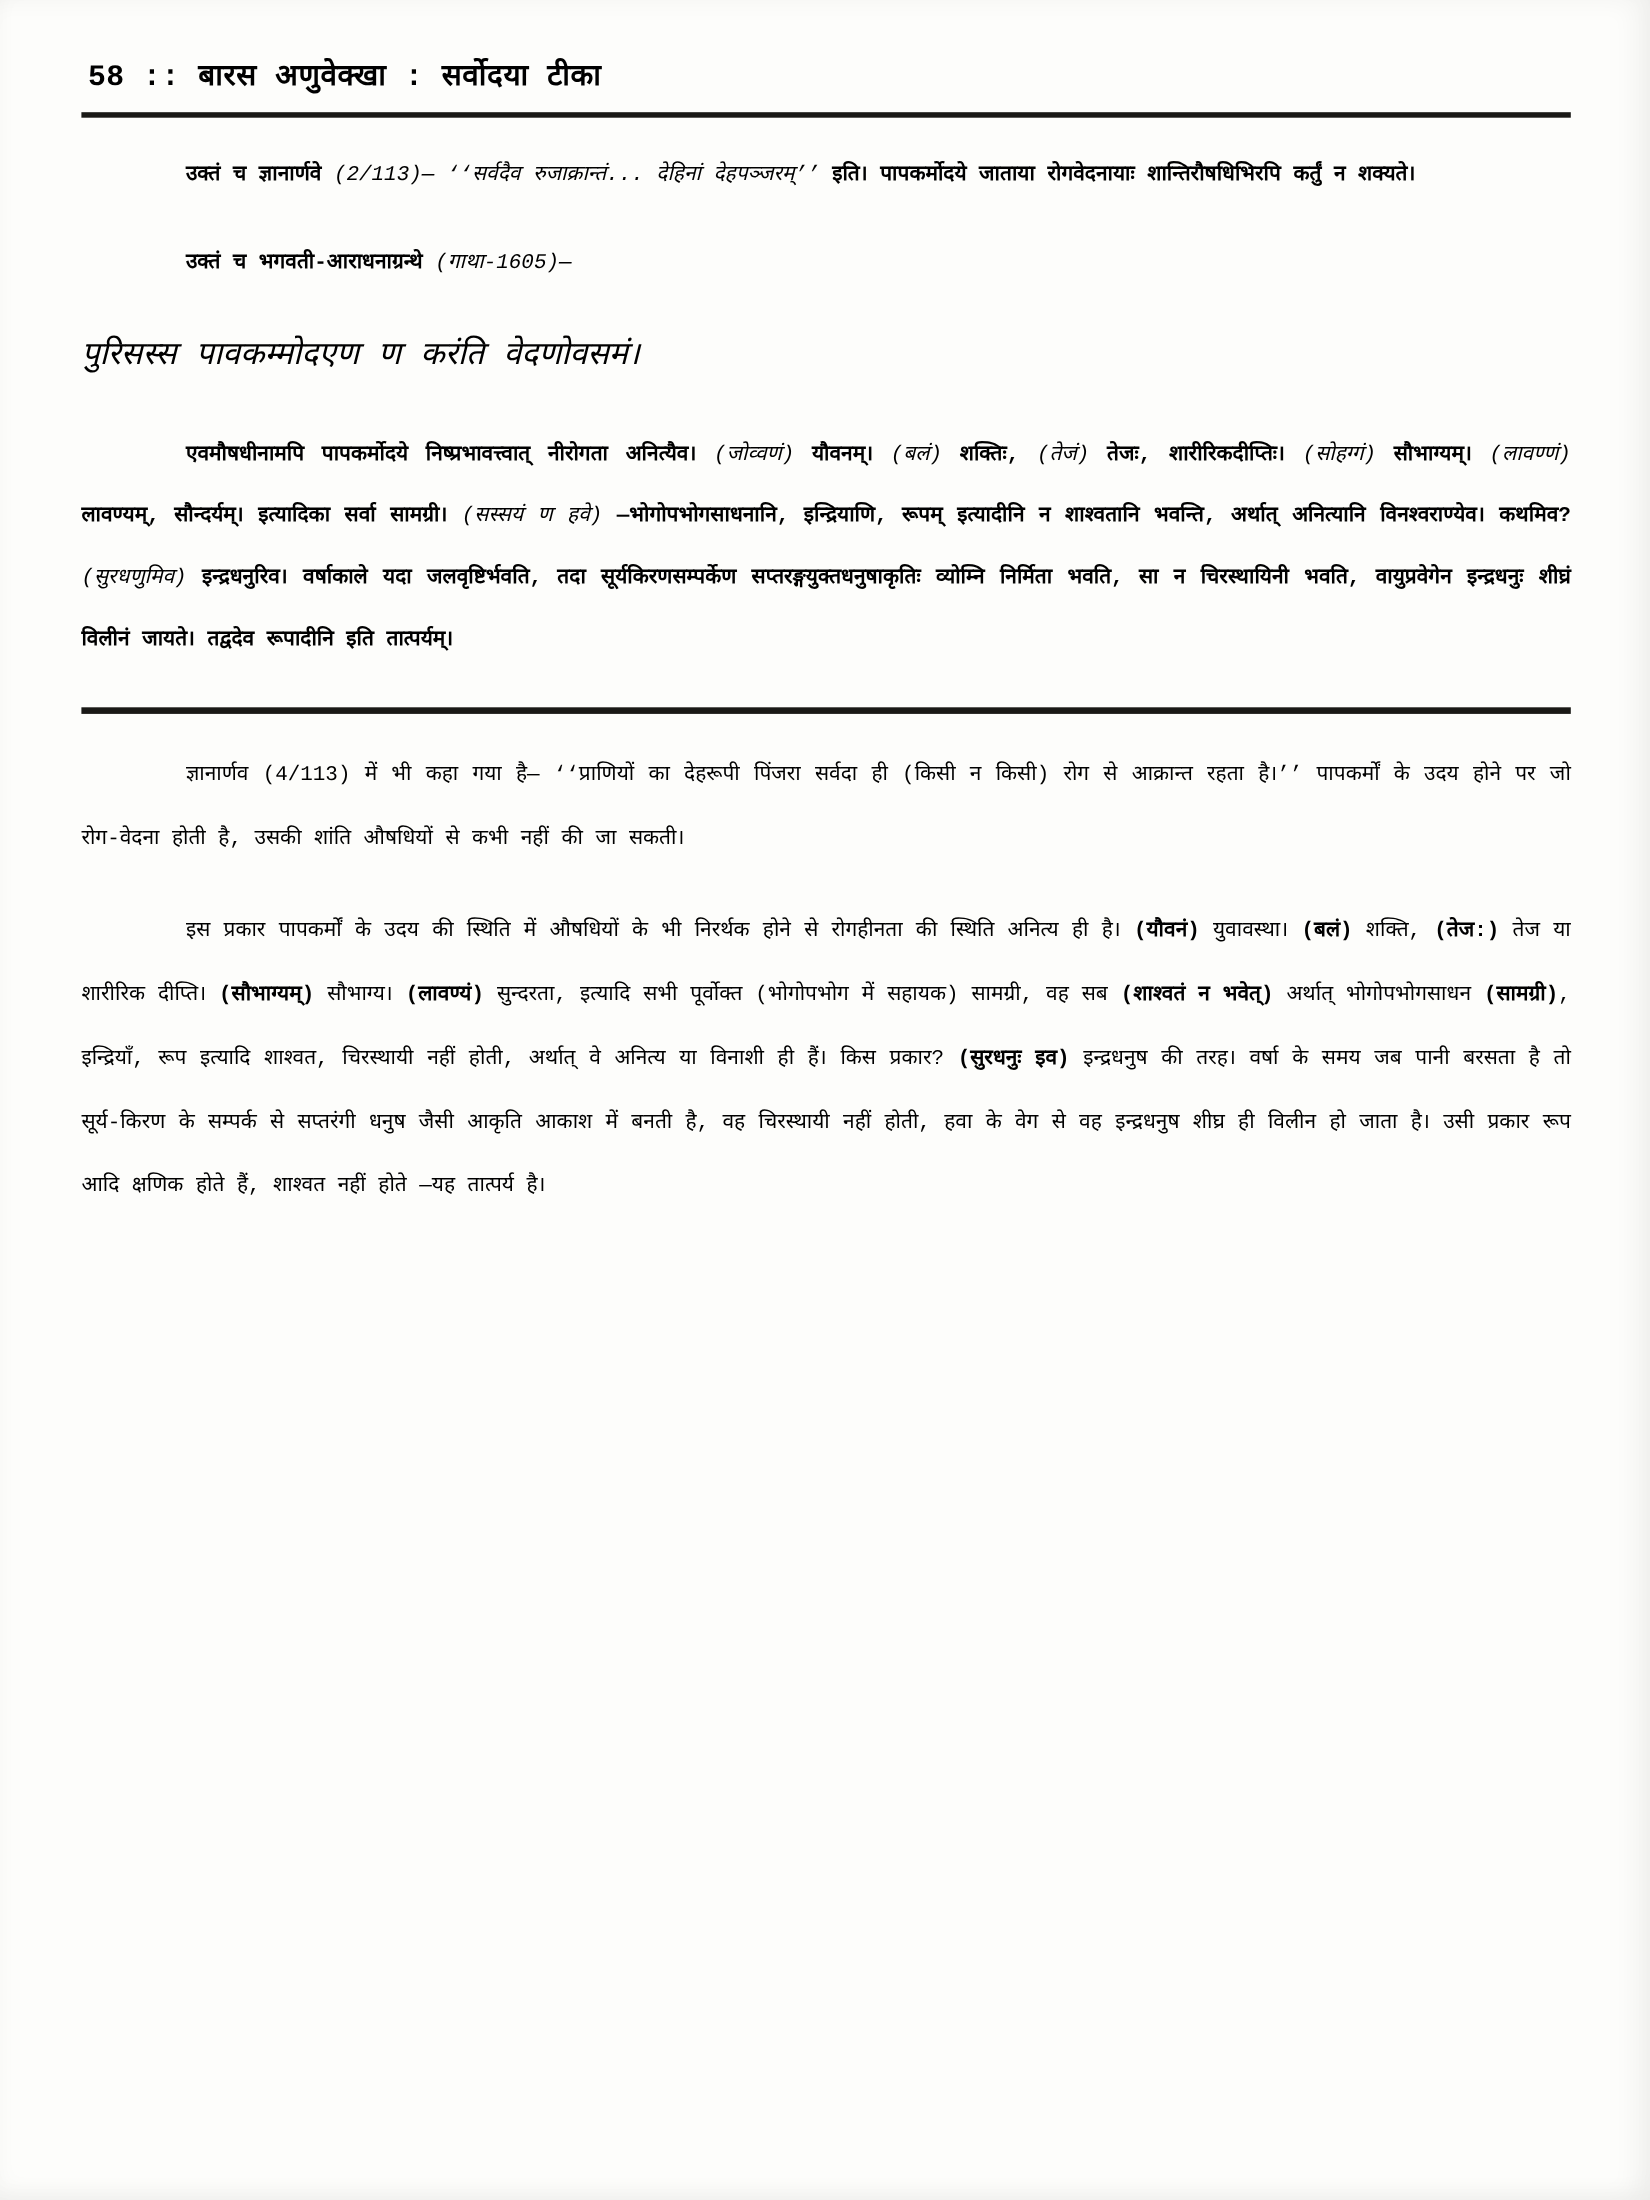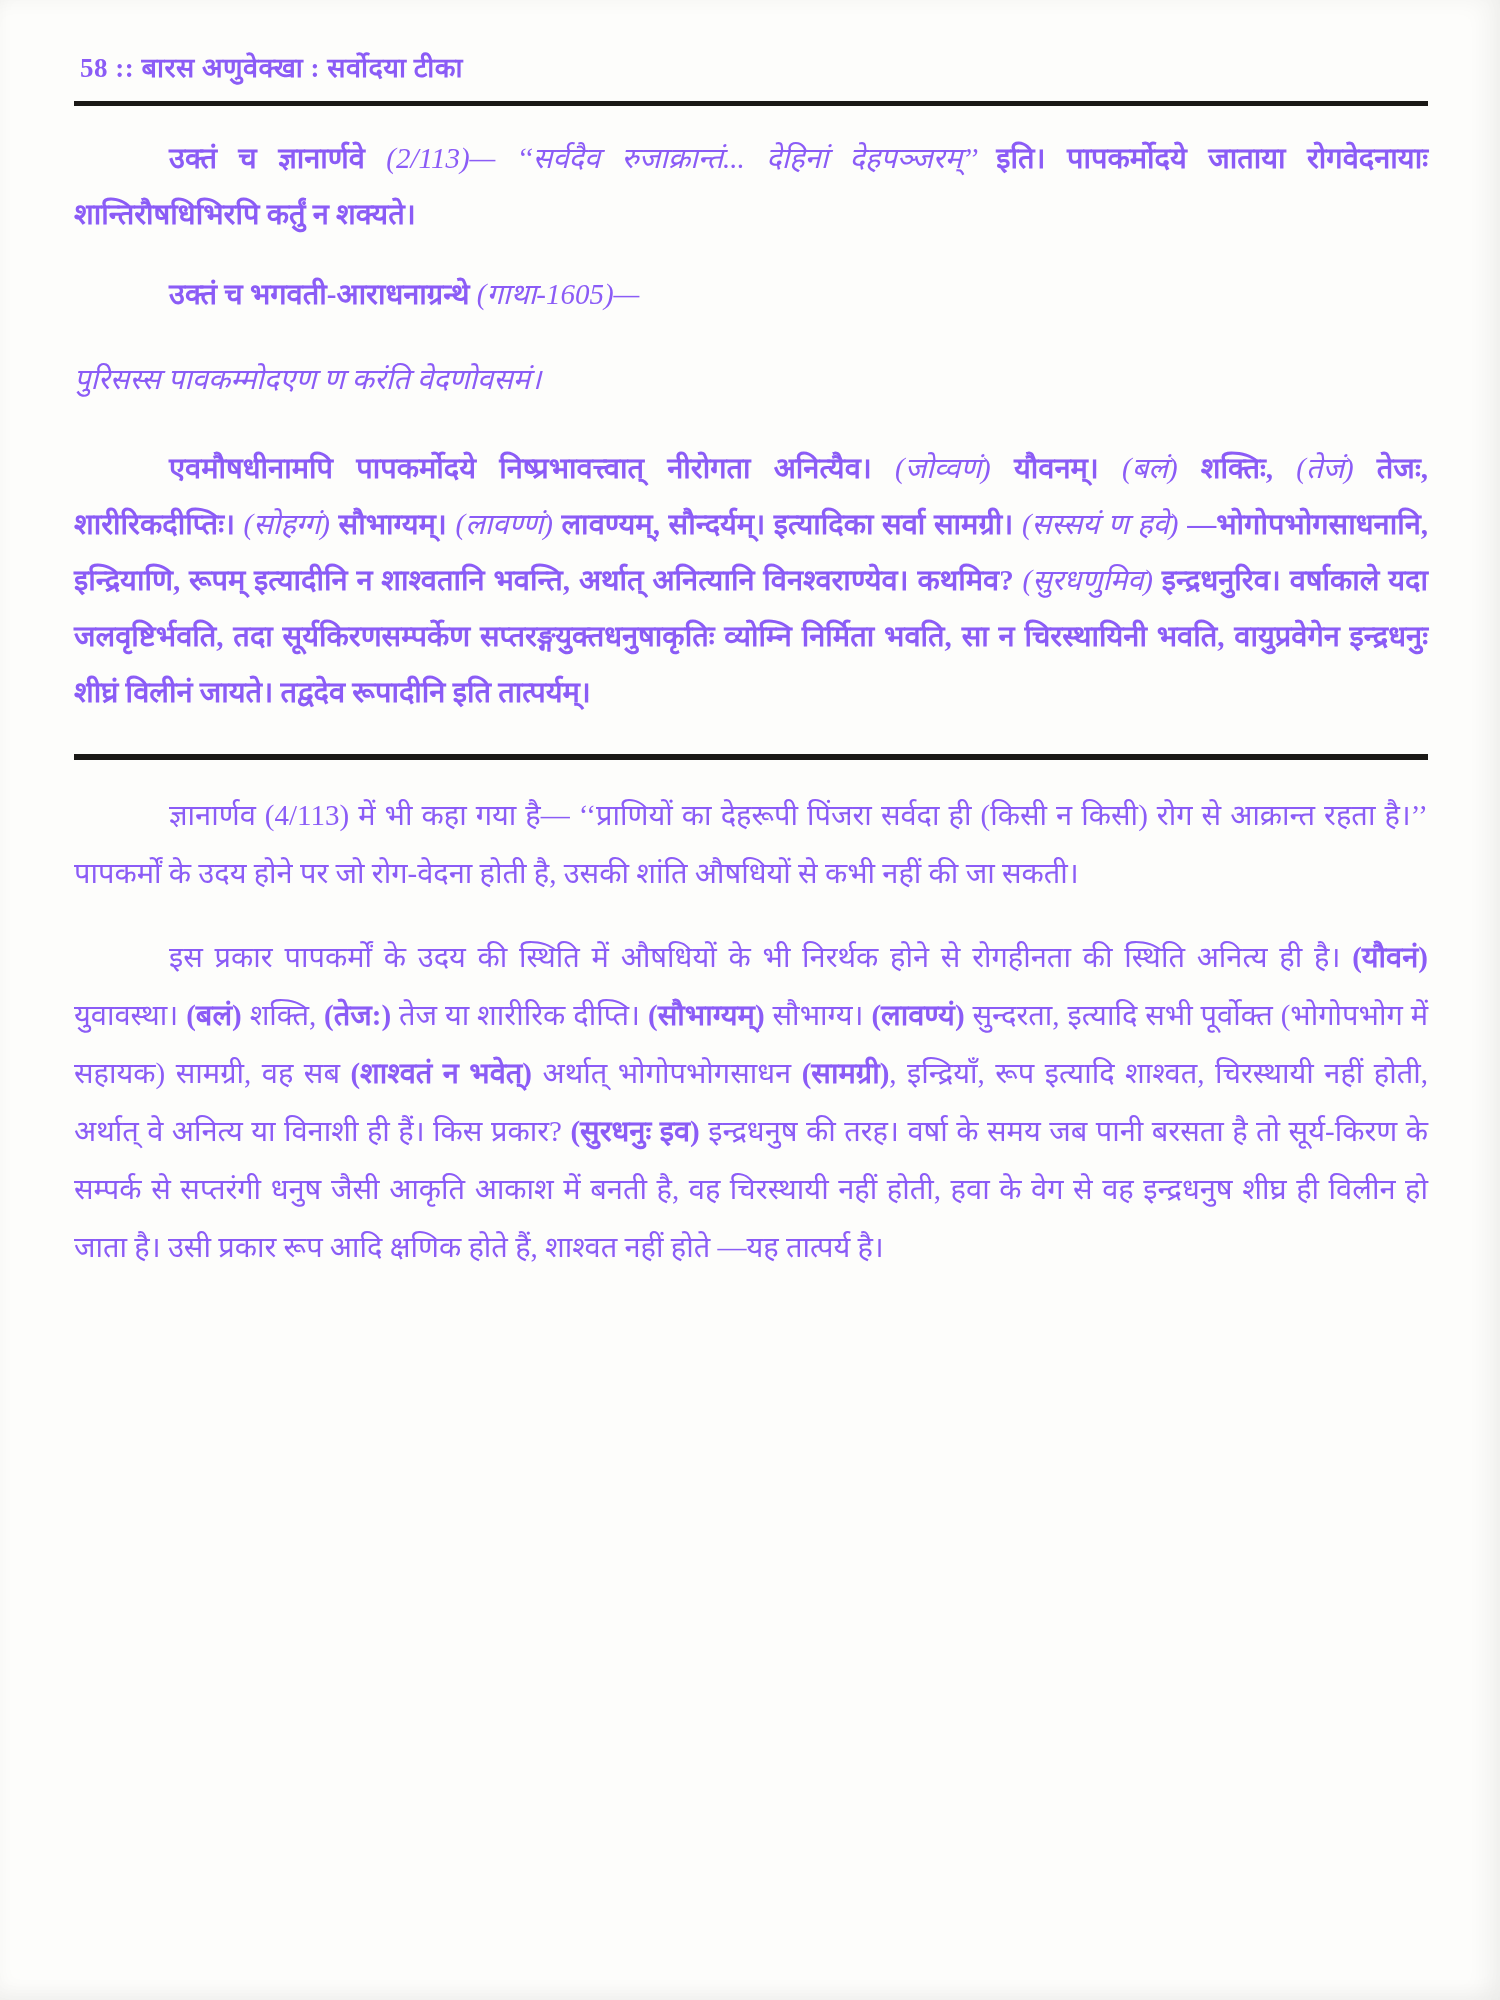--- a/index.html
+++ b/index.html
@@ -7,43 +7,43 @@
     margin: 0;
     padding: 0;
     background: #e8e6e1;
   }
   .page {
     position: relative;
     width: 1500px;
     height: 2000px;
     margin: 0 auto;
     background: #fdfdfb;
-    color: #8b5cf6;
+    color: #000000;
     box-sizing: border-box;
     padding: 34px 72px 40px 74px;
-    font-family: Liberation Serif, serif;
+    font-family: Liberation Mono, monospace;
     box-shadow: inset -14px 0 22px rgba(0,0,0,0.045), inset 0 -10px 18px rgba(0,0,0,0.03);
     overflow: hidden;
   }
   .header-row {
     font-size: 27px;
     font-weight: bold;
     letter-spacing: 0.5px;
     padding: 14px 0 0 6px;
   }
   .header-rule {
     height: 5px;
     background: #1a1916;
     margin: 16px 0 10px 0;
   }
   .section {
     display: block;
   }
   .para {
-    font-size: 29px;
+    font-size: 19px;
     line-height: 56px;
     text-align: justify;
     text-indent: 95px;
     margin: 24px 0 24px 0;
   }
   .para .b { font-weight: bold; }
   .para .i { font-style: italic; font-weight: normal; }
   .verse {
     font-style: italic;
     font-size: 29px;

